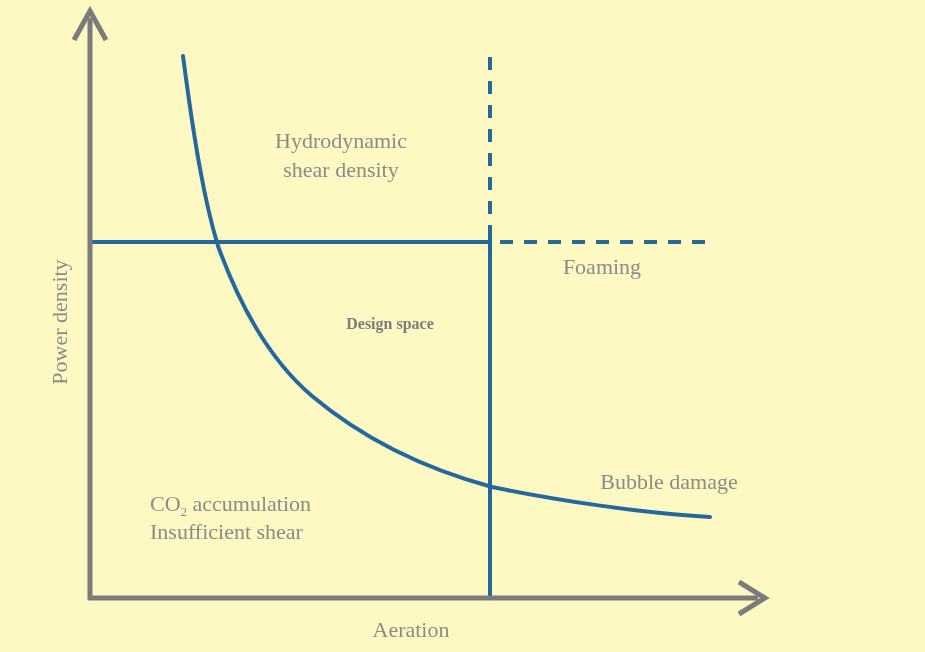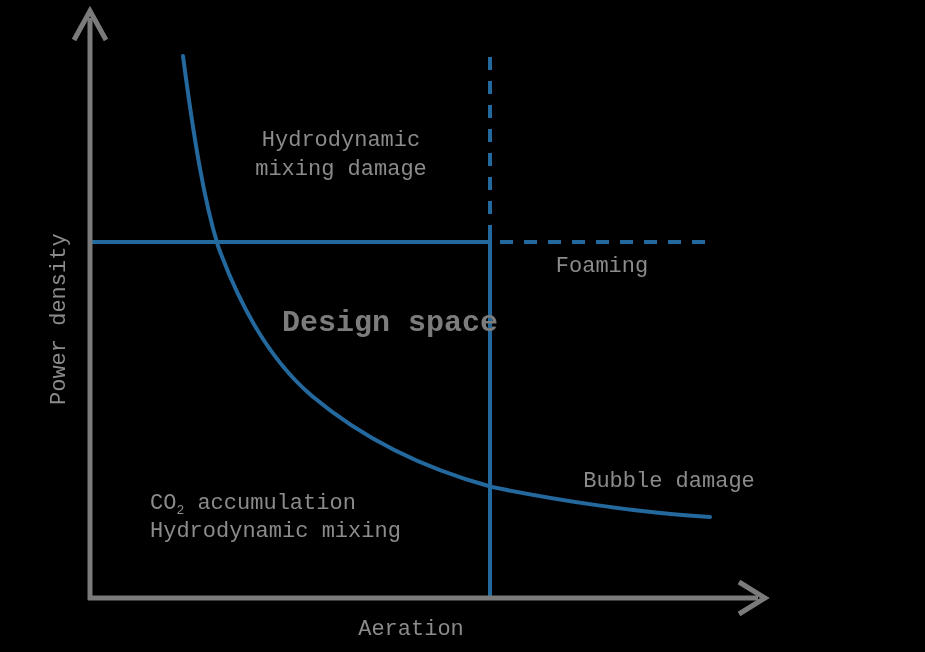--- a/index.html
+++ b/index.html
@@ -1,36 +1,36 @@
 <!DOCTYPE html>
 <html><head>
 <meta charset="utf-8">
 <style>
   html, body { margin: 0; padding: 0; background: #fbfbf9; }
   #canvas {
     position: relative;
     width: 925px;
     height: 652px;
-    background: #000000;
-    font-family: Liberation Mono, monospace;
+    background: #fef9c3;
+    font-family: Liberation Serif, serif;
     overflow: hidden;
   }
   #plot-svg { position: absolute; left: 0; top: 0; }
   .label {
     position: absolute;
     font-size: 22px;
     color: #8b8b8b;
     white-space: nowrap;
     line-height: 29px;
   }
   .centered { transform: translateX(-50%); text-align: center; }
   .label-design {
     font-weight: bold;
     color: #7c7c7c;
-    font-size: 30px;
+    font-size: 16px;
   }
   .label-kla sub {
     font-size: 13px;
     line-height: 0;
   }
   .label-co2 { line-height: 28px; }
   .label-co2 sub { font-size: 13px; line-height: 0; }
   .label-power {
     left: -25px;
     top: 309px;
@@ -60,34 +60,34 @@
 
     <line x1="90" y1="18" x2="90" y2="600" stroke="#7b7b7b" stroke-width="5"></line>
     <polyline points="74,40 90,11 106,40" fill="none" stroke="#7b7b7b" stroke-width="5"></polyline>
 
     <line x1="88" y1="598" x2="758" y2="598" stroke="#7b7b7b" stroke-width="5"></line>
     <polyline points="739,582 765,598 739,614" fill="none" stroke="#7b7b7b" stroke-width="5"></polyline>
   </svg>
 
   <div class="label centered" style="left:341px; top:126px;">
     <div>Hydrodynamic</div>
-    <div>mixing damage</div>
+    <div>shear density</div>
   </div>
 
   <div class="label centered" style="left:602px; top:252px;">Foaming</div>
 
   <div class="label label-design centered" style="left:390px; top:309px;">Design space</div>
 
   <div class="label centered" style="left:643px; top:467px;margin-left:26px;">Bubble damage</div>
 
 
   <div class="label label-co2" style="left:150px; top:490px;">
     <div>
       <span>CO</span><sub>2</sub><span> accumulation</span>
     </div>
-    <div>Hydrodynamic mixing</div>
+    <div>Insufficient shear</div>
   </div>
 
   <div class="label label-aeration centered">Aeration</div>
 
   <div class="label label-power">Power density</div>
 
 </div>
 
 </body></html>

